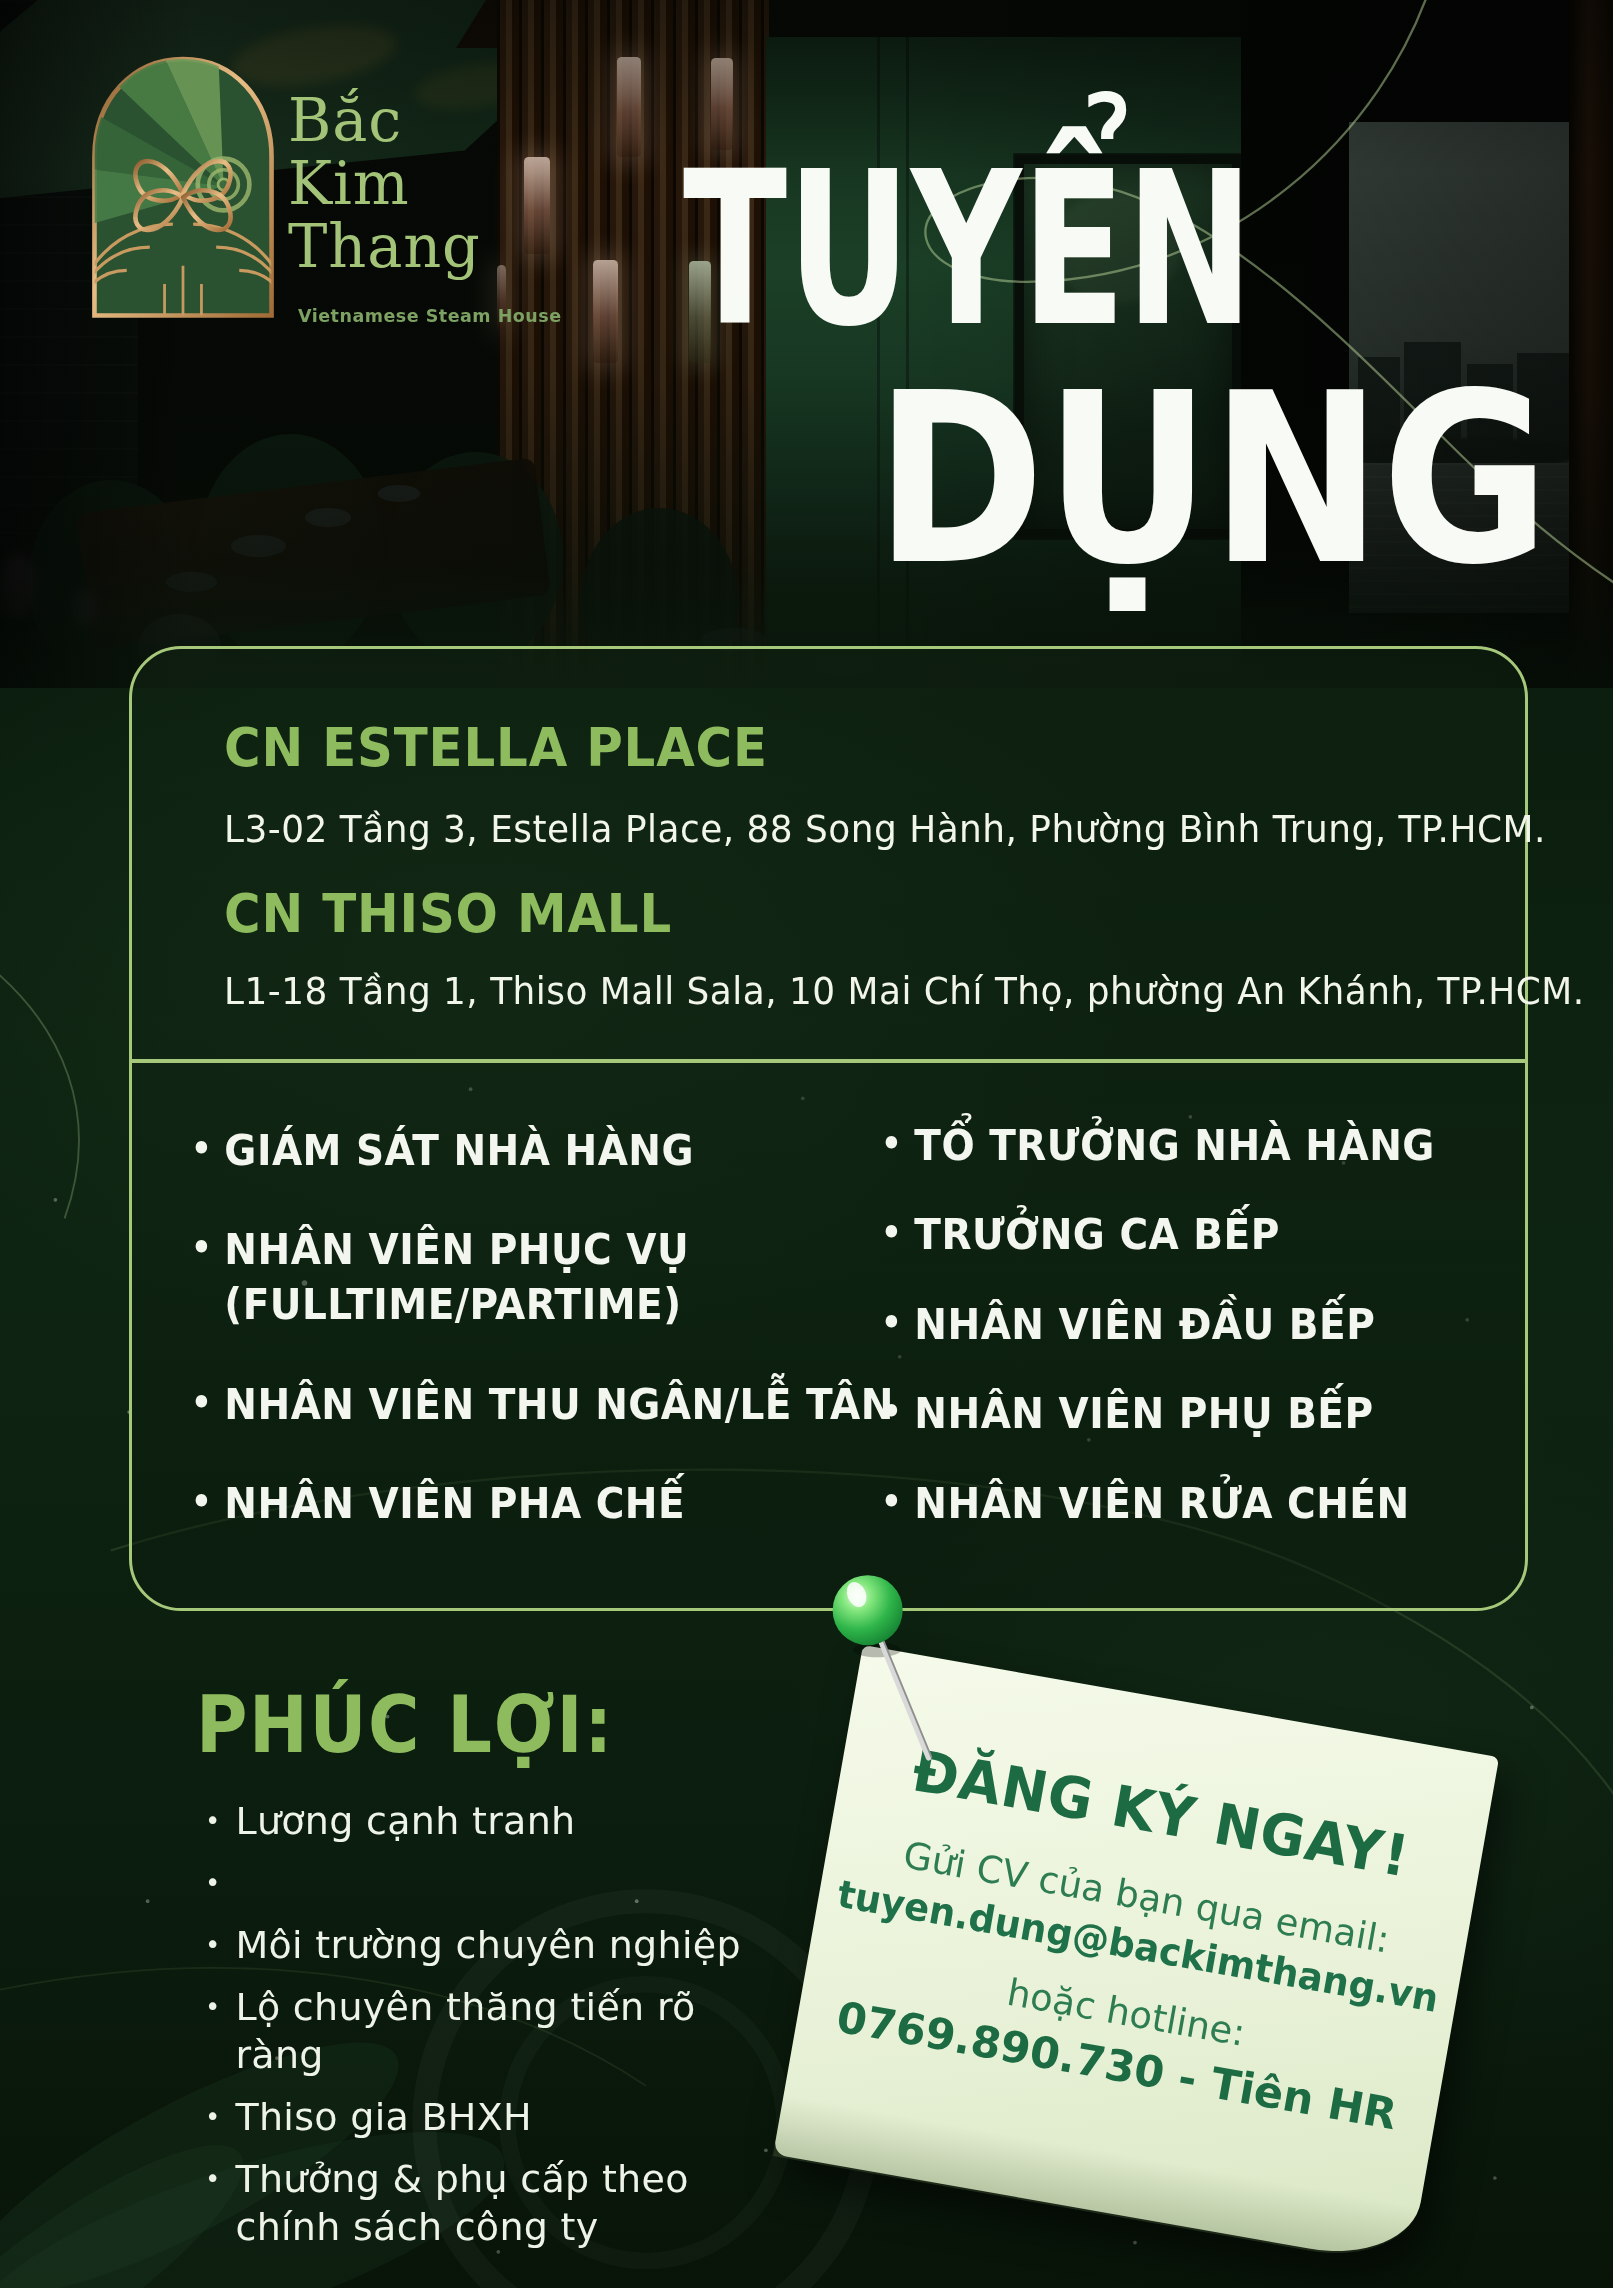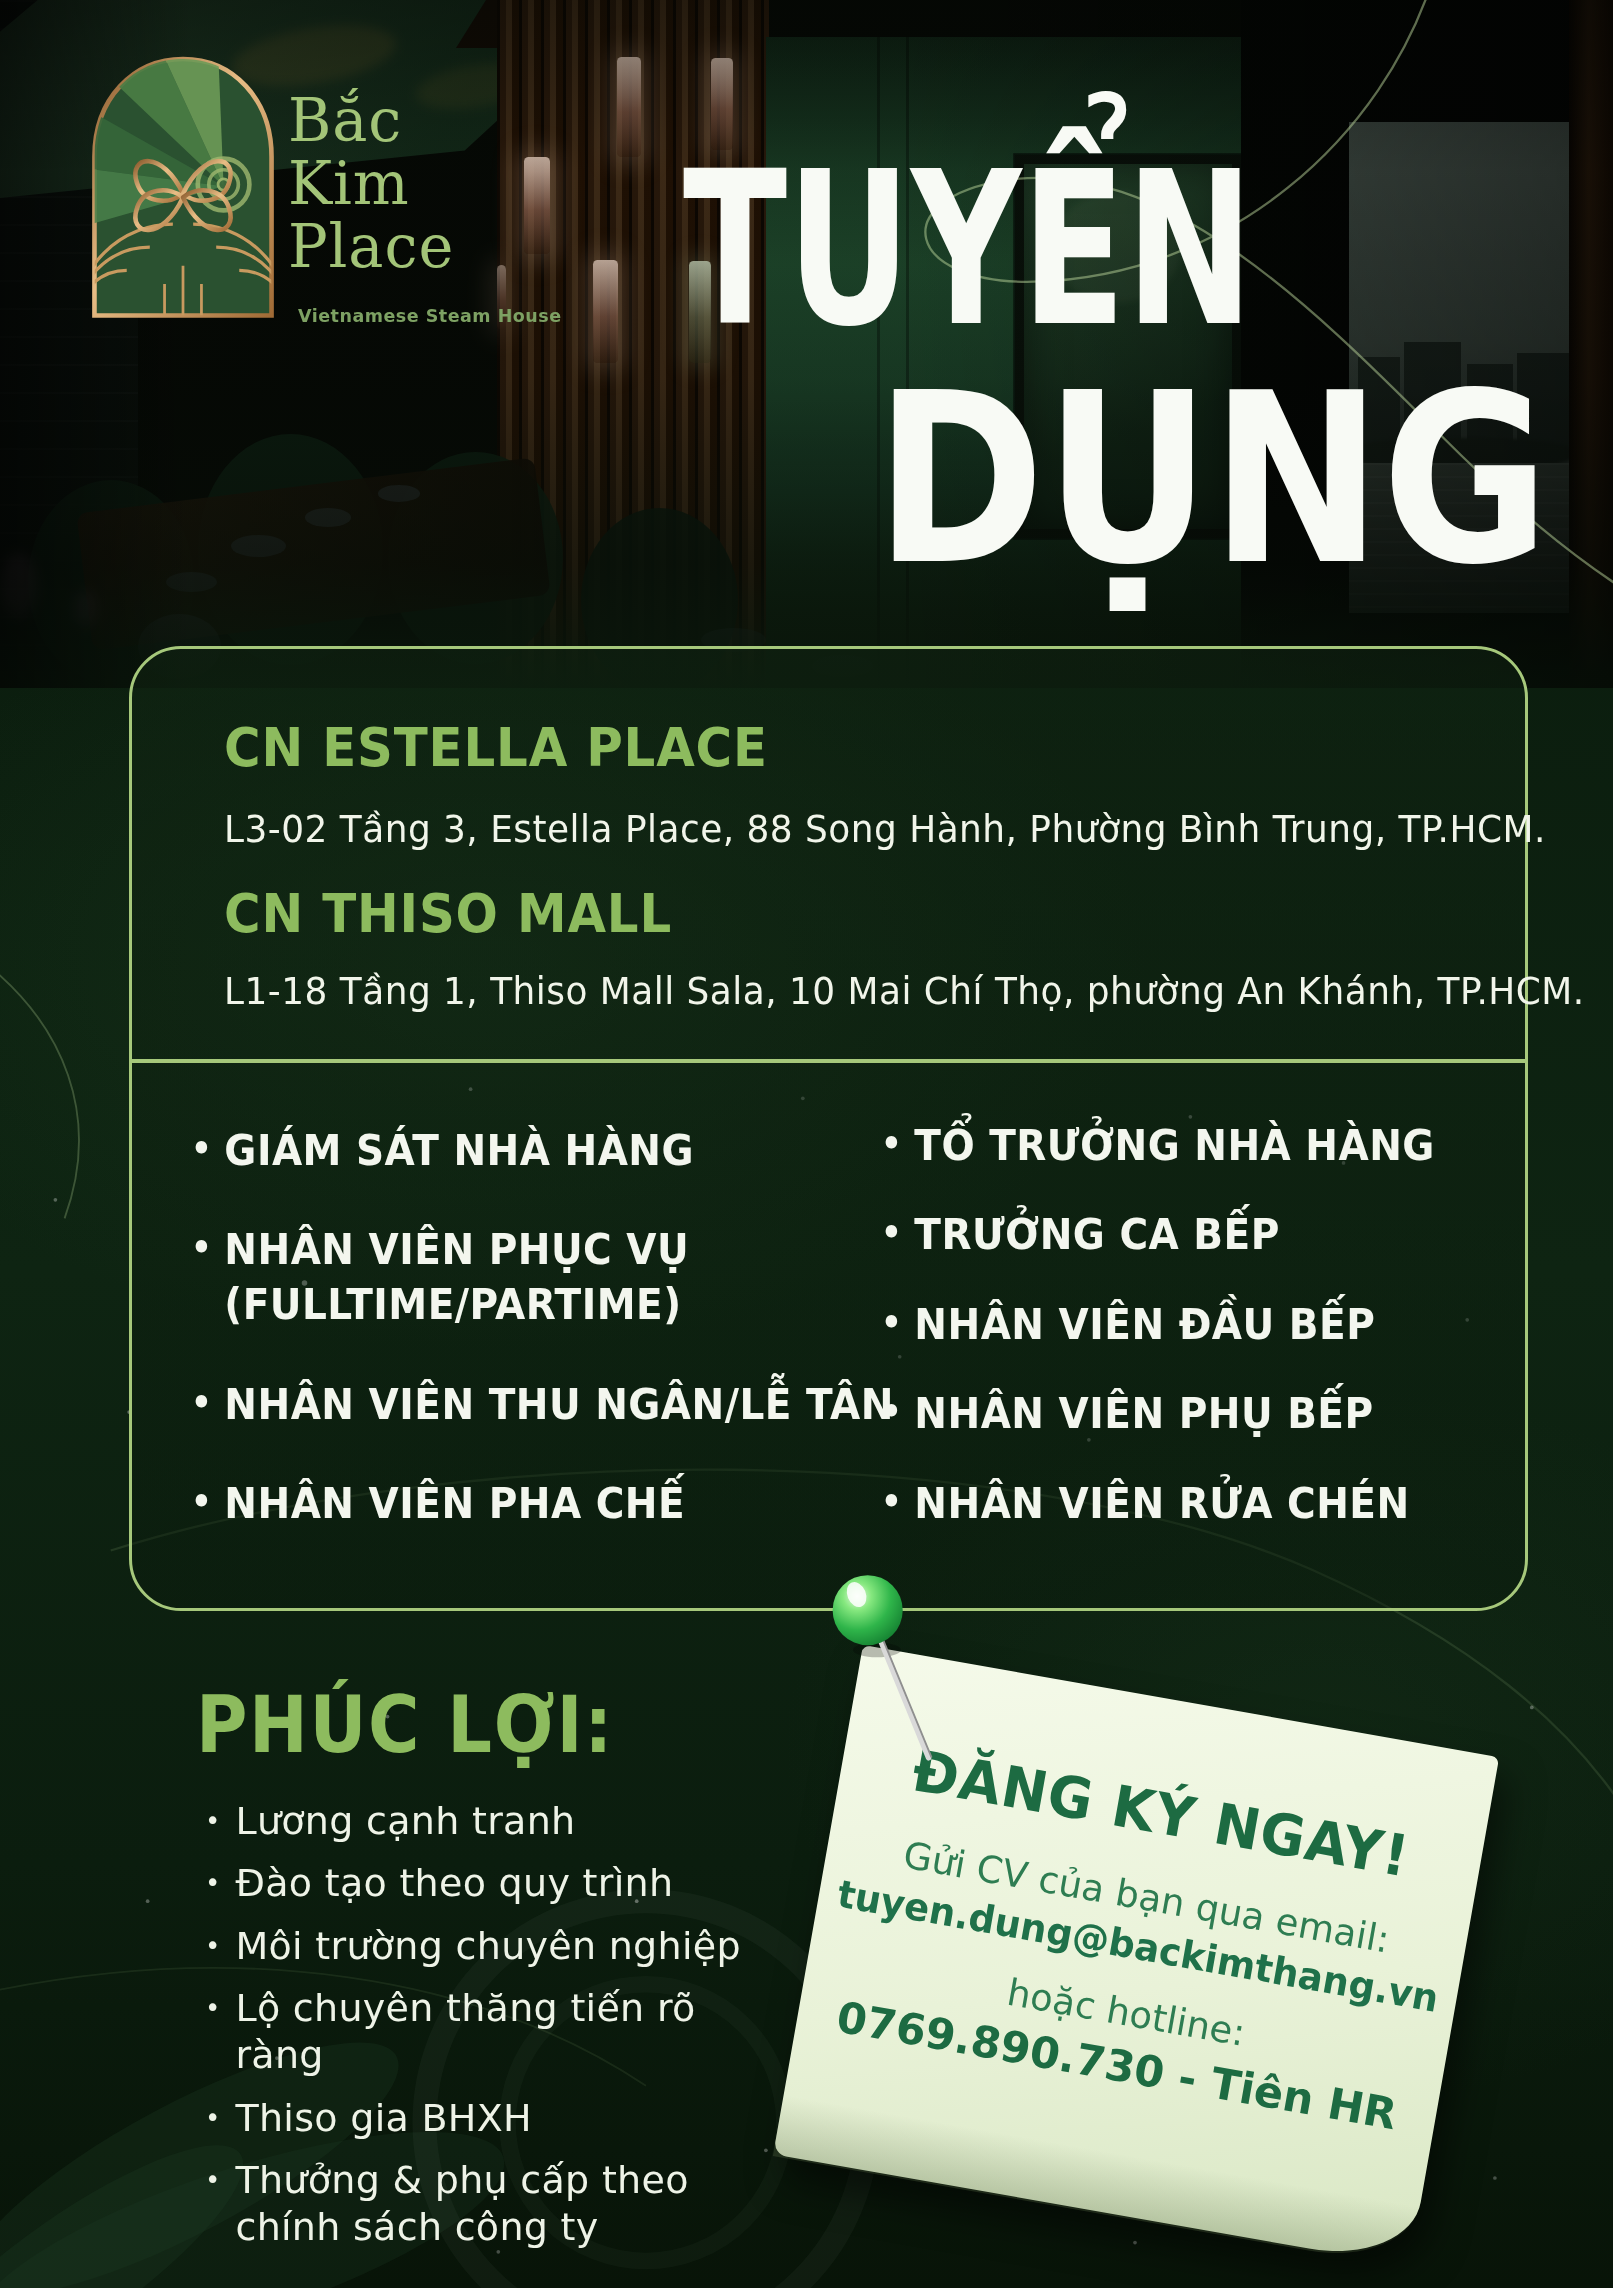--- a/index.html
+++ b/index.html
@@ -241,21 +241,21 @@
       <path d="M106,158 C84,110 46,116 56,146 C63,169 92,170 106,158 Z"></path>
       <path d="M106,158 C128,110 166,116 156,146 C149,169 120,170 106,158 Z"></path>
       <path d="M106,162 C84,210 46,204 56,174 C63,151 92,150 106,162 Z"></path>
       <path d="M106,162 C128,210 166,204 156,174 C149,151 120,150 106,162 Z"></path>
     </g>
   </svg>
 
   <div class="brand">
     <div>Bắc</div>
     <div>Kim</div>
-    <div>Place</div>
+    <div>Thang</div>
   </div>
   <div class="tagline">Vietnamese Steam House</div>
 
   <div class="hl hl1">TUYỂN</div>
   <div class="hl hl2">DỤNG</div>
 
   <section class="info-box">
     <div class="loc-title" style="top:68px;">CN ESTELLA PLACE</div>
     <div class="loc-addr" style="top:159px;">L3-02 Tầng 3, Estella Place, 88 Song Hành, Phường Bình Trung, TP.HCM.</div>
     <div class="loc-title" style="top:234px;">CN THISO MALL</div>
@@ -304,21 +304,20 @@
   </section>
 
   <div class="benefits-title">PHÚC LỢI:</div>
   <div class="benefits-list" id="benefits-list">
       <div class="benefit">
         <span class="bullet">•</span>
         <span>Lương cạnh tranh</span>
       </div>
       <div class="benefit">
         <span class="bullet">•</span>
-        <span>Đào tạo theo quy trình</span>
       </div>
       <div class="benefit">
         <span class="bullet">•</span>
         <span>Môi trường chuyên nghiệp</span>
       </div>
       <div class="benefit">
         <span class="bullet">•</span>
         <span>Lộ chuyên thăng tiến rõ ràng</span>
       </div>
       <div class="benefit">

